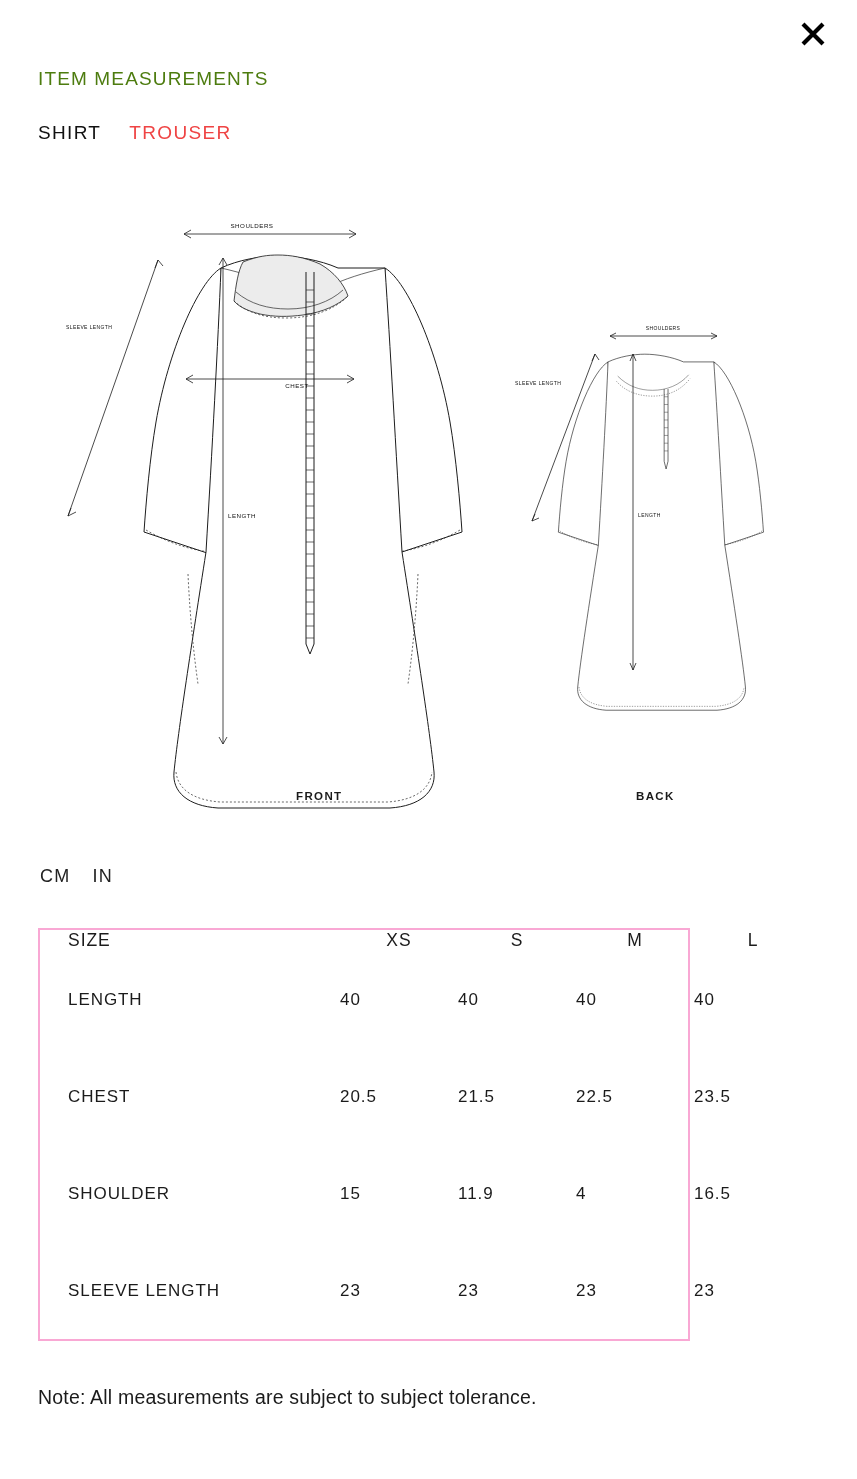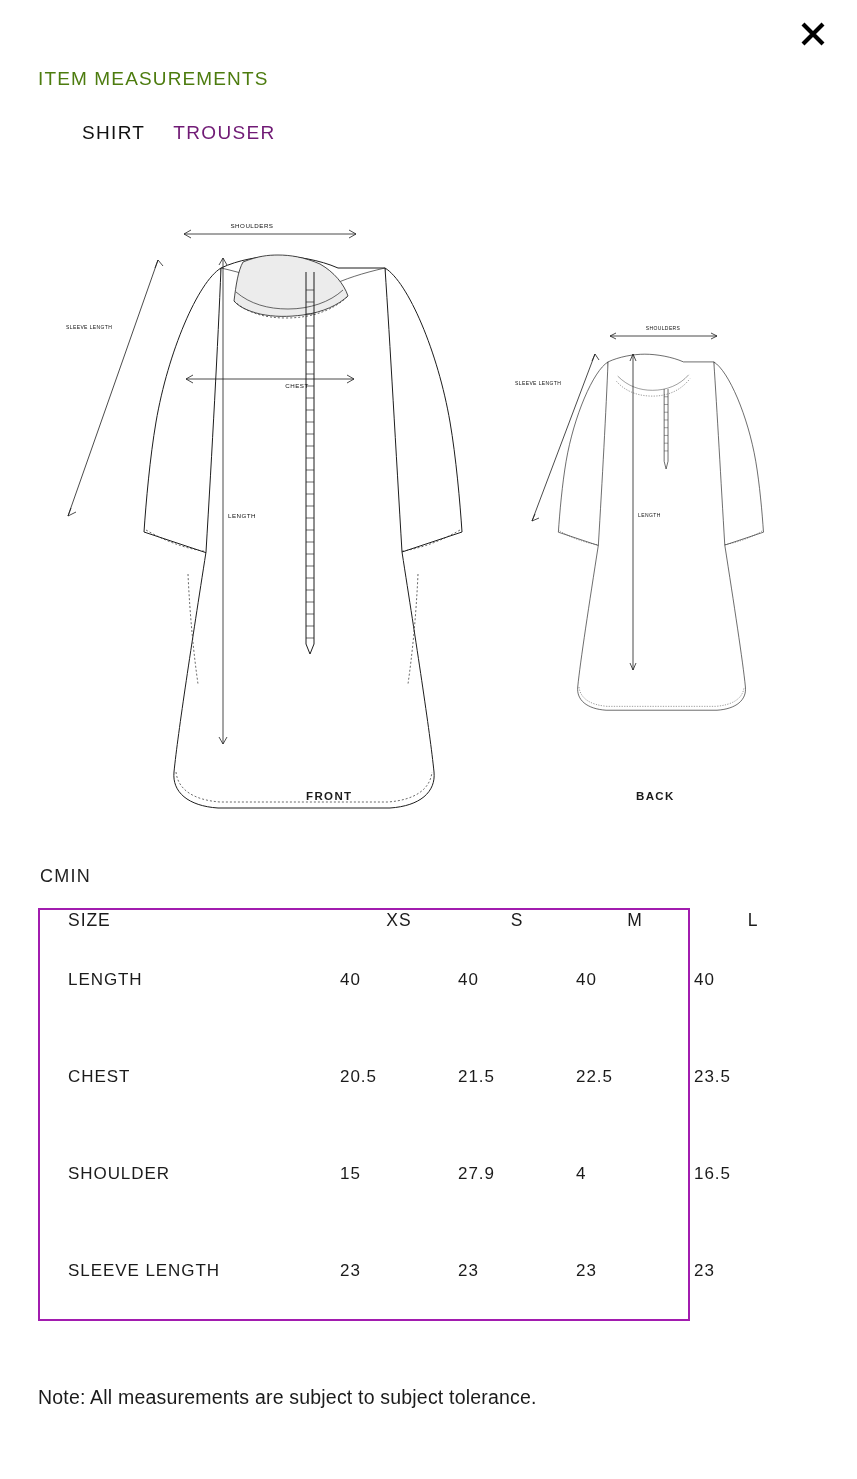--- a/index.html
+++ b/index.html
@@ -45,26 +45,25 @@
     color: #4d7c0f;
   }
 
   .tab-row {
     position: absolute;
     left: 38px;
     top: 122px;
     display: flex;
     gap: 28px;
     align-items: baseline;
-    margin-left: 44px;
   }
   .tab {
     font-size: 19px;
     letter-spacing: 0.07em;
-    color: #701a75;
+    color: #ef4444;
     cursor: pointer;
     background: none;
     border: none;
     padding: 0;
     font-family: inherit;
   }
   .tab.active { color: #111; }
 
   
   .diagram {
@@ -77,50 +76,51 @@
   }
   .diagram svg { display: block; }
 
   .view-label {
     position: absolute;
     font-size: 11.5px;
     letter-spacing: 0.12em;
     font-weight: 700;
     color: #1a1a1a;
   }
-  .view-label.front { left: 268px; top: 618px; }
+  .view-label.front { left: 258px; top: 618px; }
   .view-label.back  { left: 598px; top: 618px; }
 
   
   .unit-row {
     position: absolute;
     left: 40px;
     top: 866px;
     display: flex;
+    gap: 22px;
     align-items: baseline;
   }
   .unit {
     font-size: 18px;
     letter-spacing: 0.07em;
     color: #222;
     cursor: pointer;
     background: none;
     border: none;
     padding: 0;
     font-family: inherit;
   }
 
   
   .size-table-wrap {
     position: absolute;
     left: 38px;
-    top: 908px;
+    top: 928px;
     width: 652px;
     height: 413px;
-    border: 2px solid #a21caf;
+    border: 2px solid #f9a8d4;
   }
   table.size-table {
     width: 100%;
     height: 100%;
     border-collapse: collapse;
     table-layout: fixed;
   }
   table.size-table th,
   table.size-table td {
     border: none;
@@ -364,21 +364,21 @@
       <tr>
         <td class="rowhead">CHEST</td>
         <td>20.5</td>
         <td>21.5</td>
         <td>22.5</td>
         <td>23.5</td>
       </tr>
       <tr>
         <td class="rowhead">SHOULDER</td>
         <td>15</td>
-        <td>27.9</td>
+        <td>11.9</td>
         <td>4</td>
         <td>16.5</td>
       </tr>
       <tr>
         <td class="rowhead">SLEEVE LENGTH</td>
         <td>23</td>
         <td>23</td>
         <td>23</td>
         <td>23</td>
       </tr>

